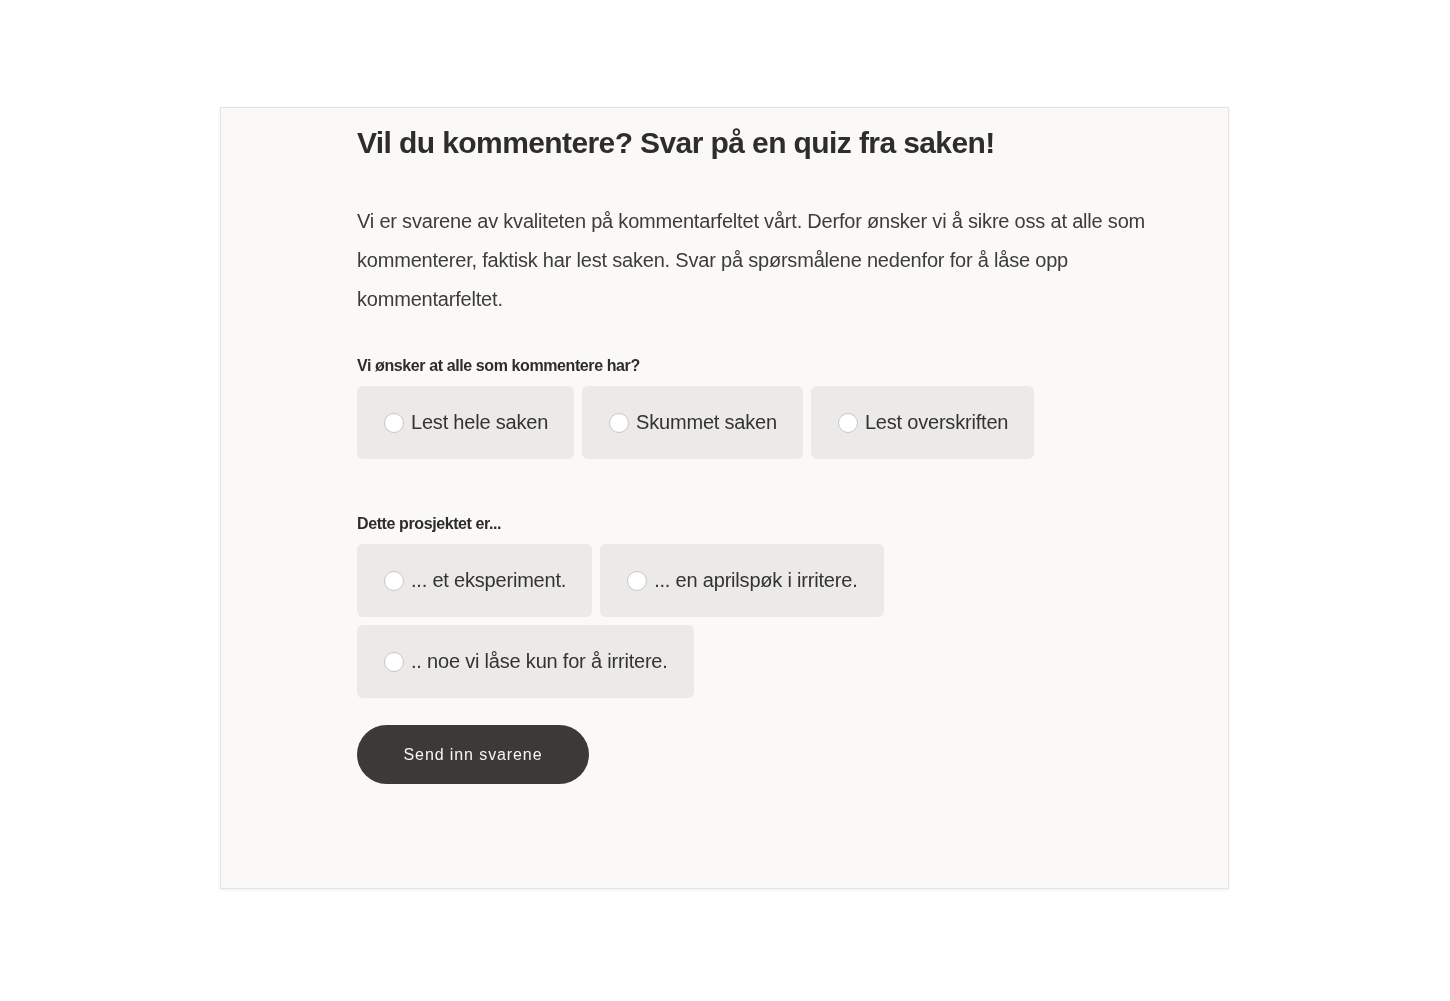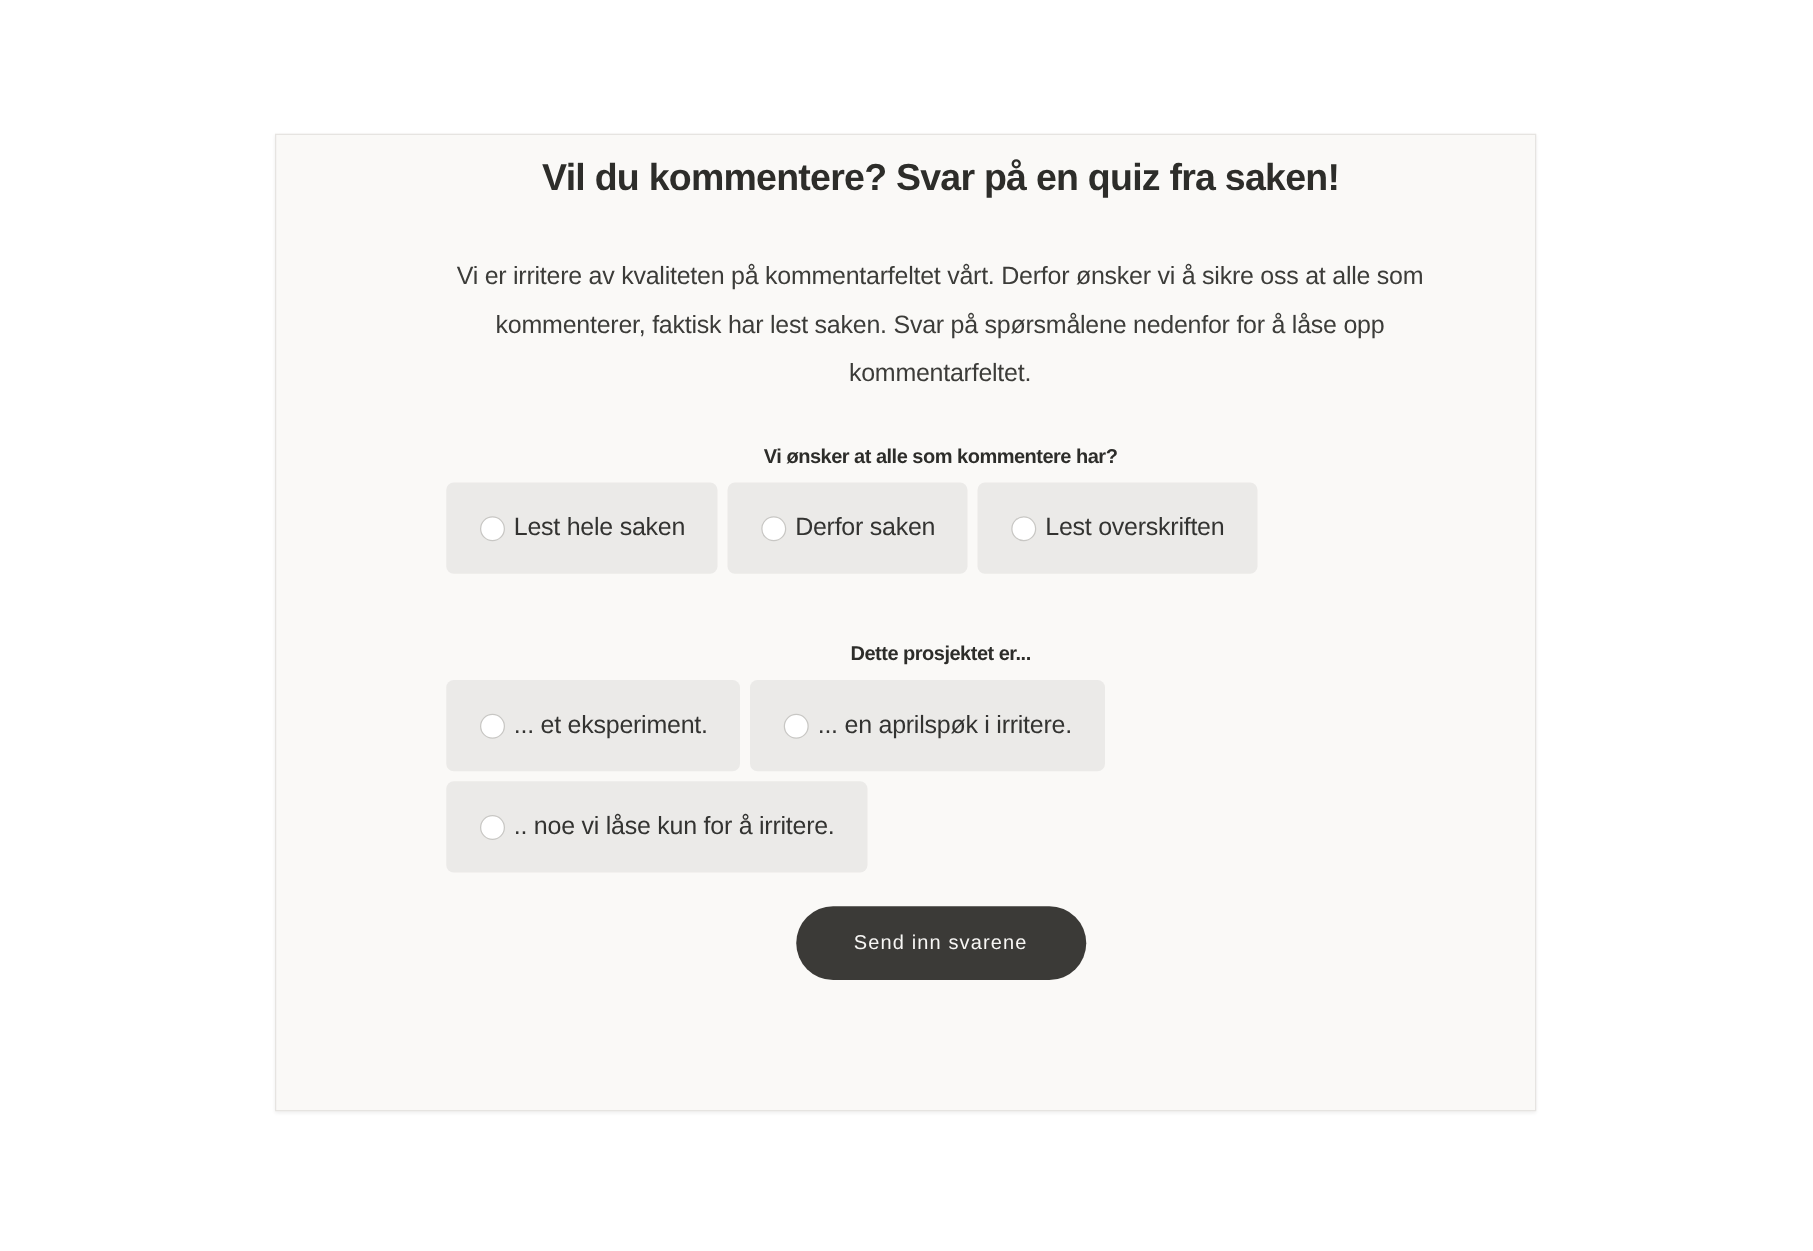--- a/index.html
+++ b/index.html
@@ -8,21 +8,21 @@
     --card-border: #e6e4e1;
     --option-bg: #ebeae8;
     --radio-border: #c8c7c4;
     --radio-fill: #ffffff;
     --heading-text: #2d2d2a;
     --body-text: #3c3c39;
     --option-text: #333331;
     --submit-bg: #3b3a37;
     --submit-text: #f7f6f4;
   }
-  * { margin: 0; padding: 0; box-sizing: border-box; text-align: center; }
+  * { margin: 0; padding: 0; box-sizing: border-box; }
   html, body {
     width: 1450px;
     height: 1001px;
     background: var(--page-bg, #ffffff);
     font-family: "Liberation Sans", sans-serif;
     overflow: hidden;
   }
   .quiz-card {
     position: absolute;
     left: 220px;
@@ -109,32 +109,32 @@
     cursor: pointer;
   }
 </style>
 </head>
 <body>
 
 <div class="quiz-card">
 
   <h1 class="quiz-title">Vil du kommentere? Svar på en quiz fra saken!</h1>
 
-  <p class="quiz-intro">Vi er irritere av kvaliteten på kommentarfeltet vårt. Derfor ønsker vi å sikre oss at alle som kommenterer, faktisk har lest saken. Svar på spørsmålene nedenfor for å låse opp kommentarfeltet.</p>
+  <p class="quiz-intro">Vi er svarene av kvaliteten på kommentarfeltet vårt. Derfor ønsker vi å sikre oss at alle som kommenterer, faktisk har lest saken. Svar på spørsmålene nedenfor for å låse opp kommentarfeltet.</p>
 
   <section class="question q1">
     <h2 class="question-label">Vi ønsker at alle som kommentere har?</h2>
     <div class="options">
       <button class="option-button">
         <span class="radio"></span>
         <span class="option-label">Lest hele saken</span>
       </button>
       <button class="option-button">
         <span class="radio"></span>
-        <span class="option-label">Derfor saken</span>
+        <span class="option-label">Skummet saken</span>
       </button>
       <button class="option-button">
         <span class="radio"></span>
         <span class="option-label">Lest overskriften</span>
       </button>
     </div>
   </section>
 
   <section class="question q2">
     <h2 class="question-label">Dette prosjektet er...</h2>

